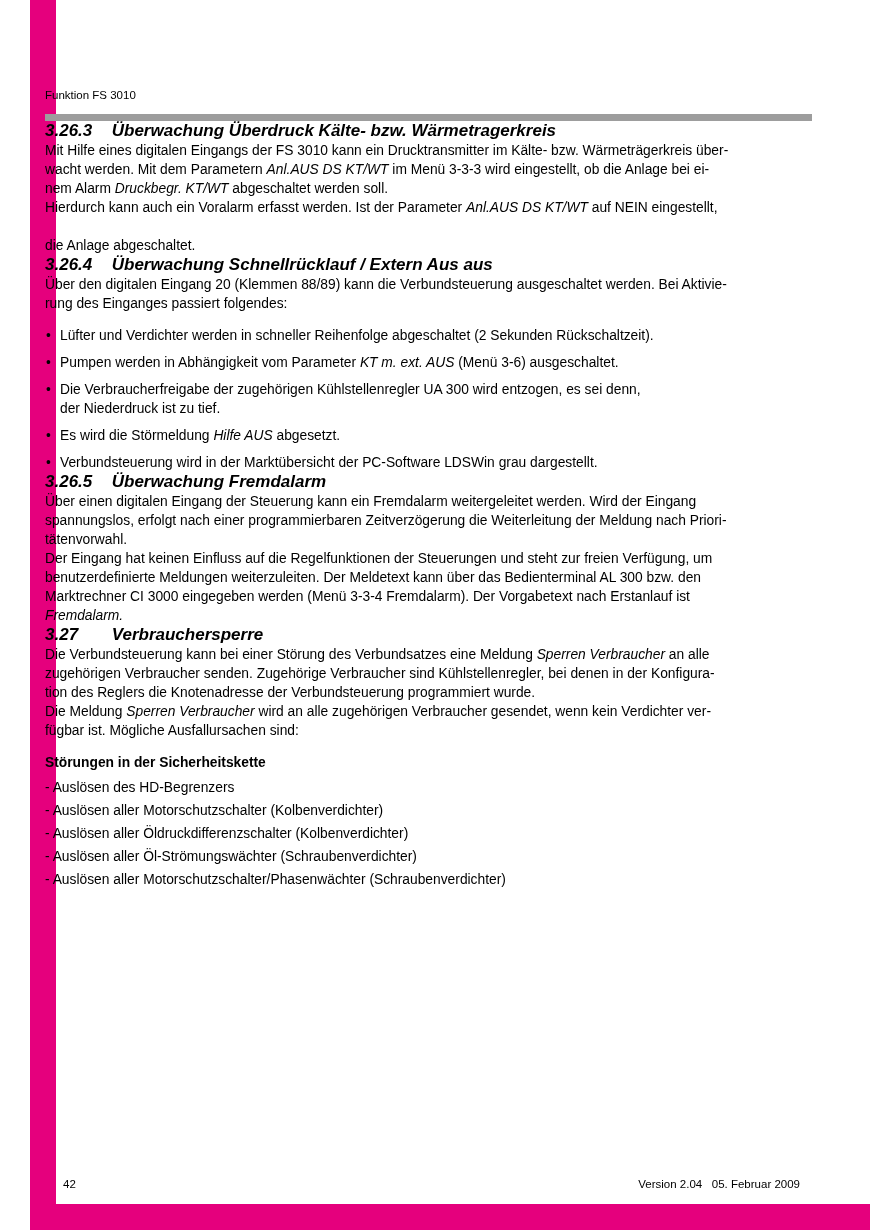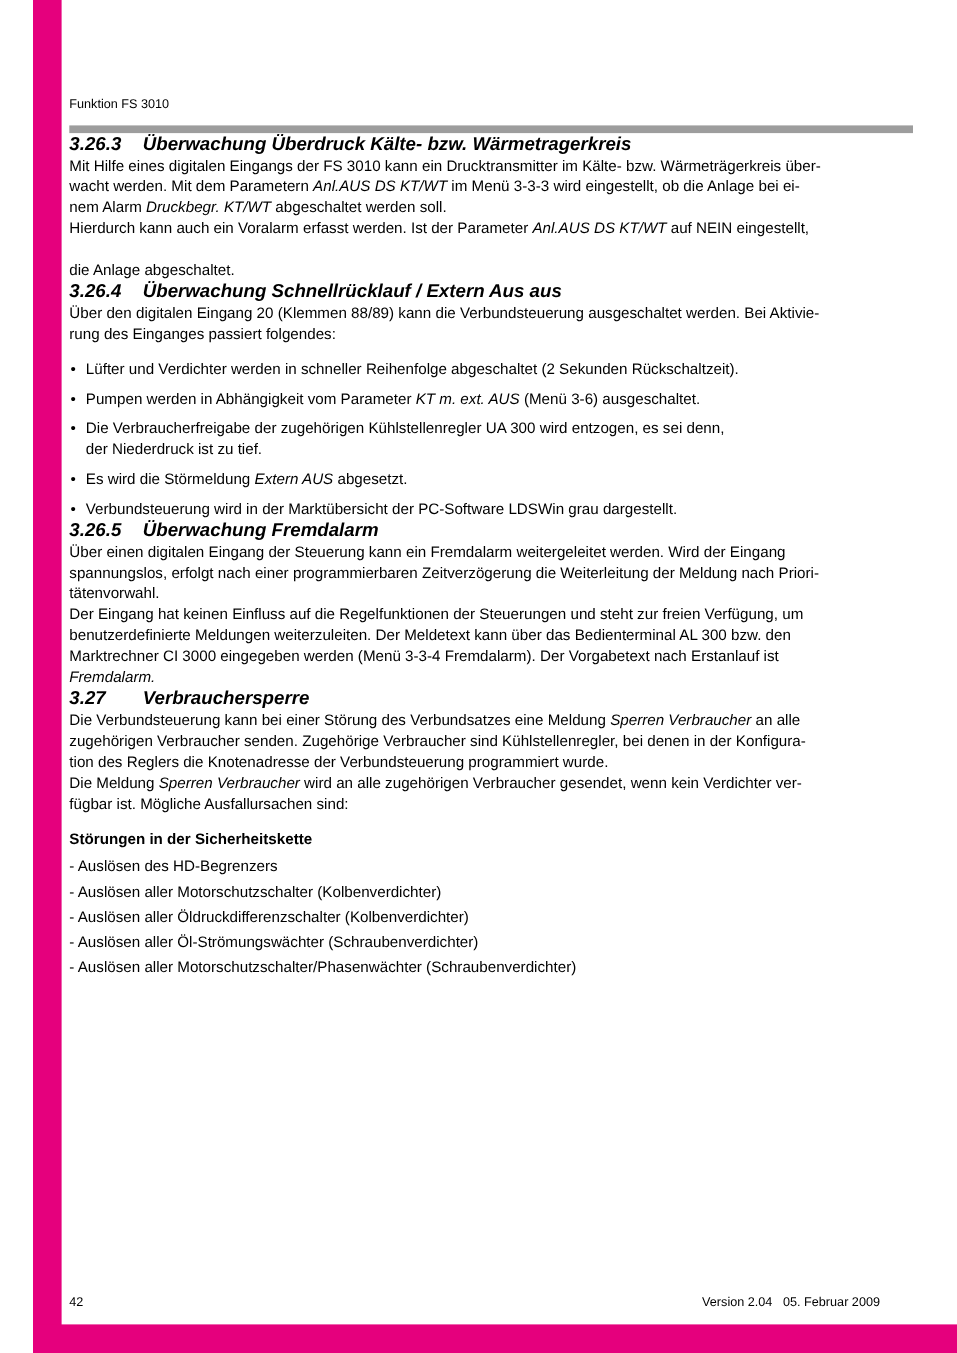--- a/index.html
+++ b/index.html
@@ -15,21 +15,21 @@
     position: absolute; left: 30px; top: 0;
     width: 26px; height: 1230px;
     background: var(--accent, #E5007D);
   }
   .accent-bottom {
     position: absolute; left: 30px; right: 0; bottom: 0;
     height: 26px;
     background: var(--accent, #E5007D);
   }
   .content {
-    position: absolute; left: 63px; top: 0; width: 780px;
+    position: absolute; left: 45px; top: 0; width: 780px;
   }
   .doc-header {
     margin-top: 89px;
     font-size: 11.5px; line-height: 13px;
   }
   .rule {
     margin-top: 12px; height: 7px; width: 767px;
     background: var(--rule, #9D9D9D);
   }
   h2.h {
@@ -99,21 +99,21 @@
       <div class="bullet">
         <span class="marker">•</span>
         <span class="btext"><span>Pumpen werden in Abhängigkeit vom Parameter </span><span style="font-style: italic;">KT m. ext. AUS</span><span> (Menü 3-6) ausgeschaltet.</span></span>
       </div>
       <div class="bullet">
         <span class="marker">•</span>
         <span class="btext"><span>Die Verbraucherfreigabe der zugehörigen Kühlstellenregler UA 300 wird entzogen, es sei denn,</span><br><span>der Niederdruck ist zu tief.</span></span>
       </div>
       <div class="bullet">
         <span class="marker">•</span>
-        <span class="btext"><span>Es wird die Störmeldung </span><span style="font-style: italic;">Extern AUS</span><span> abgesetzt.</span></span>
+        <span class="btext"><span>Es wird die Störmeldung </span><span style="font-style: italic;">Hilfe AUS</span><span> abgesetzt.</span></span>
       </div>
       <div class="bullet">
         <span class="marker">•</span>
         <span class="btext"><span>Verbundsteuerung wird in der Marktübersicht der PC-Software LDSWin grau dargestellt.</span></span>
       </div>
     </div>
 
     <h2 class="h mt-s3">
       <span class="num">3.26.5</span>
       <span class="ttl">Überwachung Fremdalarm</span>

